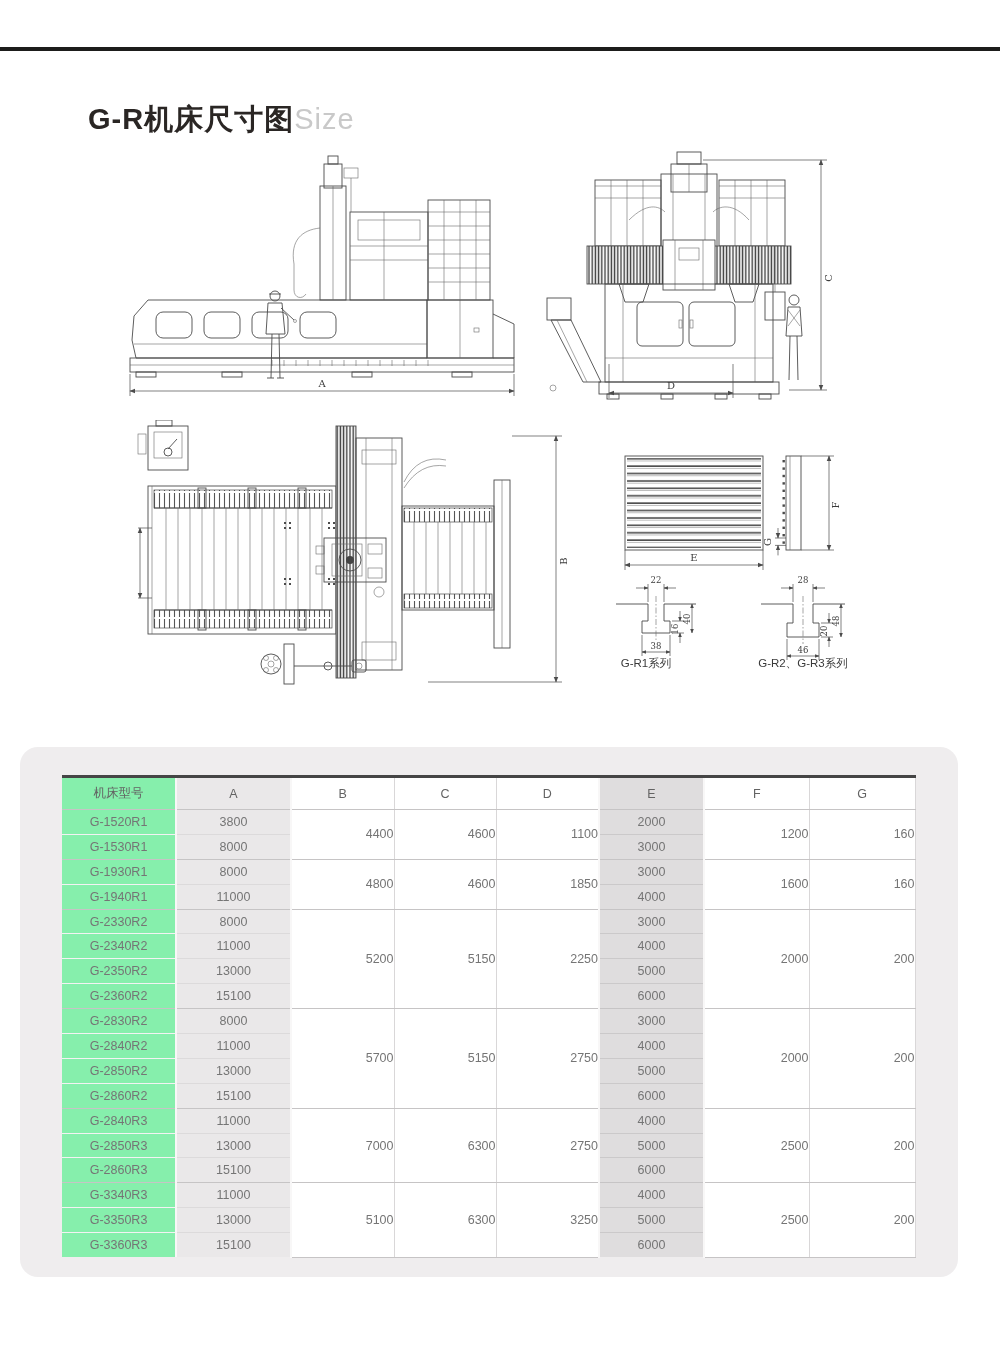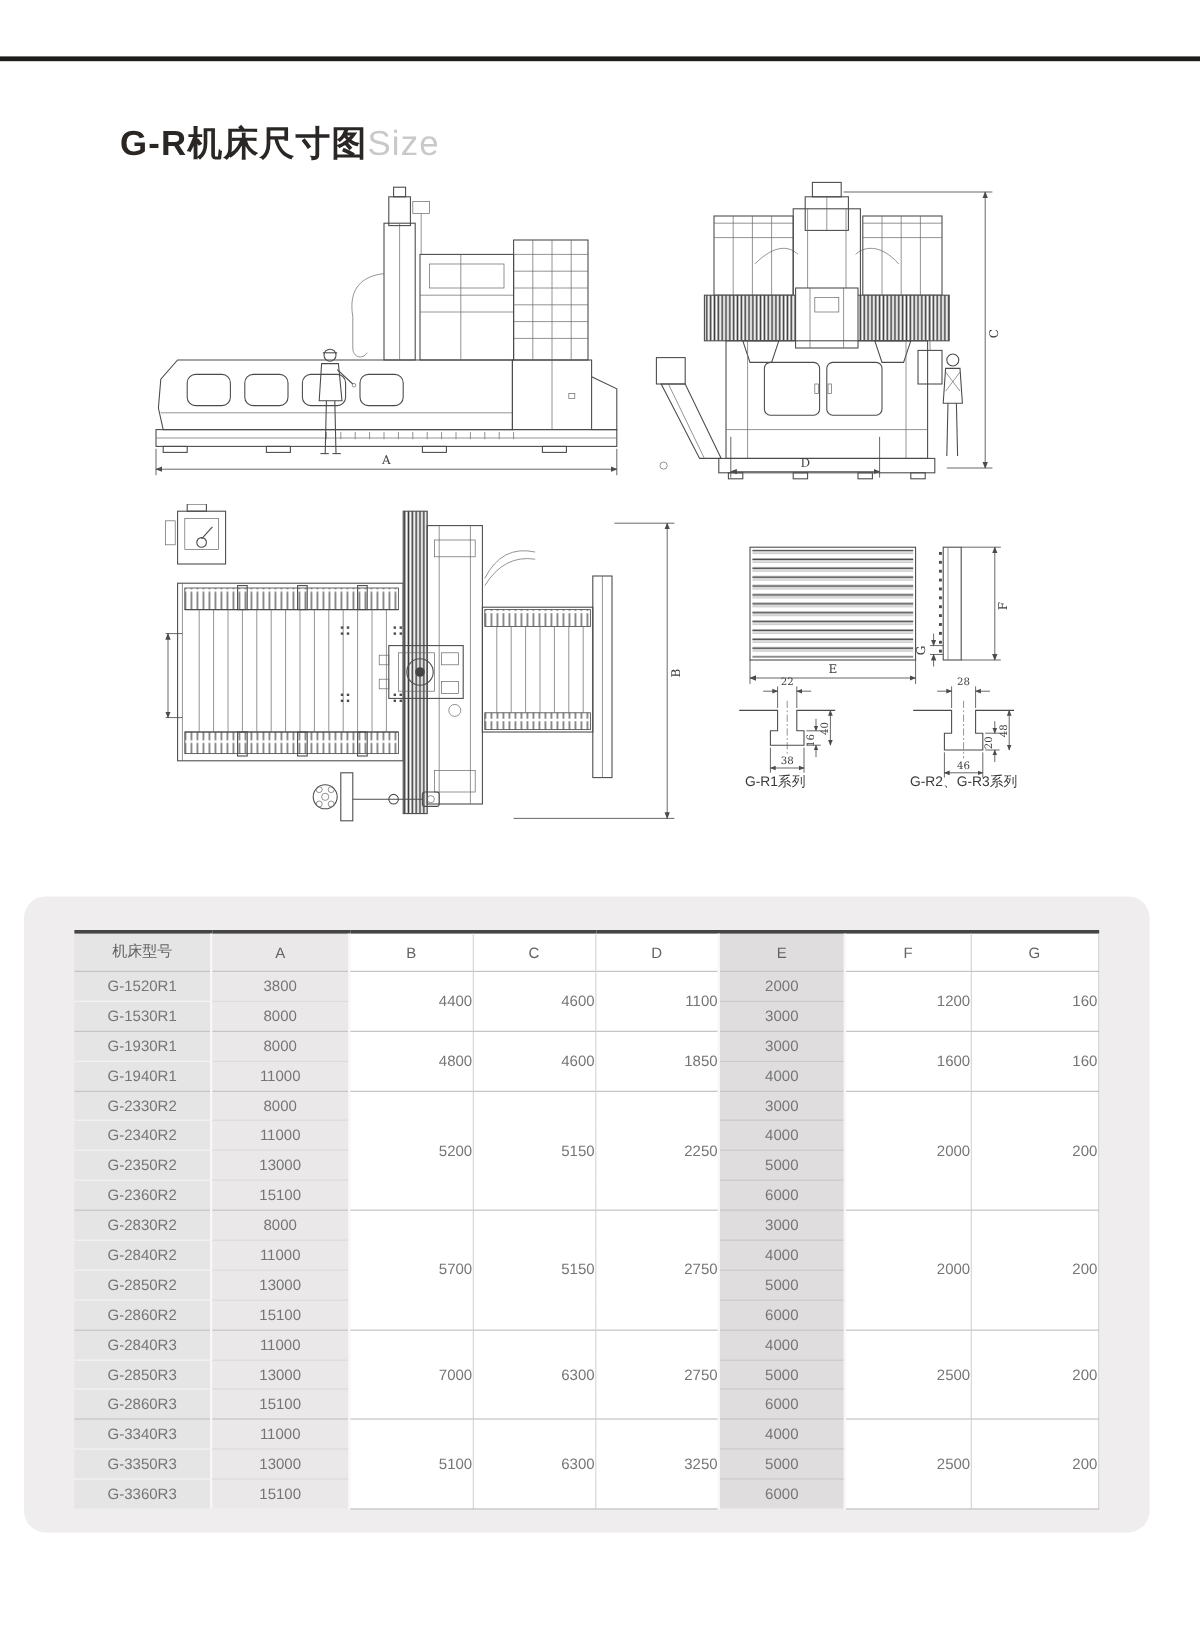--- a/index.html
+++ b/index.html
@@ -1,40 +1,40 @@
 <!DOCTYPE html>
 <html><head>
 <meta charset="utf-8">
 <style>
   html,body{margin:0;padding:0;}
   body{
     width:1000px;height:1367px;position:relative;background:#ffffff;
     font-family:"Liberation Sans",sans-serif;overflow:hidden;
   }
   .topbar{position:absolute;left:0;top:47px;width:1000px;height:4px;background:#1d1d1b;}
-  .title{position:absolute;left:88px;top:100px;white-space:nowrap;margin-left:12px;}
+  .title{position:absolute;left:88px;top:100px;white-space:nowrap;}
   .title .zh{font-size:29px;font-weight:bold;color:#2a2624;letter-spacing:1px;}
   .title .en{font-size:29px;font-weight:400;color:#c9c9c9;letter-spacing:1px;}
 
   .drw{position:absolute;}
   svg{display:block;}
   .ln{stroke:#4b4b4b;stroke-width:0.9;fill:none;}
   .thin{stroke:#6a6a6a;stroke-width:0.6;fill:none;}
   .dimln{stroke:#4b4b4b;stroke-width:0.7;fill:none;}
   .dim{font-family:"DejaVu Serif",serif;font-size:10px;fill:#3c3c3c;}
   .dims{font-family:"DejaVu Serif",serif;font-size:8.5px;fill:#3c3c3c;}
   .lbl{font-family:"Liberation Sans",sans-serif;font-size:11.5px;fill:#3a3a3a;}
 
   .panel{position:absolute;left:20px;top:747px;width:938px;height:530px;background:#efedee;border-radius:18px;}
   table.spec{position:absolute;left:62px;top:775px;border-collapse:collapse;table-layout:fixed;
     font-size:12.5px;color:#757575;}
   table.spec th{height:29px;font-weight:normal;color:#636363;text-align:center;
     border-top:3px solid #454545;border-bottom:1px solid #c6c4c5;}
   table.spec td{height:23.9px;padding:0;text-align:center;}
-  .h-model,.c-model{background:#e5e5e5;}
+  .h-model,.c-model{background:#86efac;}
   .h-a,.c-a{background:#eae8e9;}
   .h-e,.c-e{background:#dfddde;}
   .h-w,.c-w{background:#ffffff;}
   .c-w{border-right:1px solid #d9d7d8;border-left:1px solid #d9d7d8;}
   .h-w{border-right:1px solid #d9d7d8;border-left:1px solid #d9d7d8;}
   .c-model,.h-model{border-right:2px solid #f8f7f7;}
   .c-a,.h-a{border-right:2px solid #f8f7f7;}
   .c-e,.h-e{border-left:2px solid #f8f7f7;border-right:2px solid #f8f7f7;}
   .c-model{border-bottom:1px solid #f4f2f3;}
   .c-a{border-bottom:1px solid #dcdadb;}
@@ -406,21 +406,21 @@
   <text class="dim" transform="translate(241,63) rotate(-90)" text-anchor="middle">F</text>
 
   <line class="dimln" x1="177" y1="96" x2="188" y2="96"></line>
   <line class="dimln" x1="177" y1="103.4" x2="188" y2="103.4"></line>
   <line class="dimln" x1="180" y1="86" x2="180" y2="96" marker-end="url(#m4)"></line>
   <line class="dimln" x1="180" y1="113.4" x2="180" y2="103.4" marker-end="url(#m4)"></line>
   <text class="dim" transform="translate(173,100) rotate(-90)" text-anchor="middle">G</text>
 </svg>
 </div>
 
-<div class="drw" style="left:598px;top:560px;">
+<div class="drw" style="left:598px;top:572px;">
 <svg width="290" height="105" viewBox="0 0 290 105">
   <defs>
     <marker id="m5" viewBox="0 0 10 10" refX="9" refY="5" markerWidth="7" markerHeight="7" orient="auto-start-reverse">
       <path d="M0,1 L10,5 L0,9 z" fill="#4b4b4b"></path>
     </marker>
   </defs>
 
   <g>
     <path class="ln" d="M18,32 H50 V49 H44 V61 H72 V49 H66 V32 H98"></path>
     <line class="thin" x1="58" y1="24" x2="58" y2="68" stroke-dasharray="6 2 1.5 2"></line>

